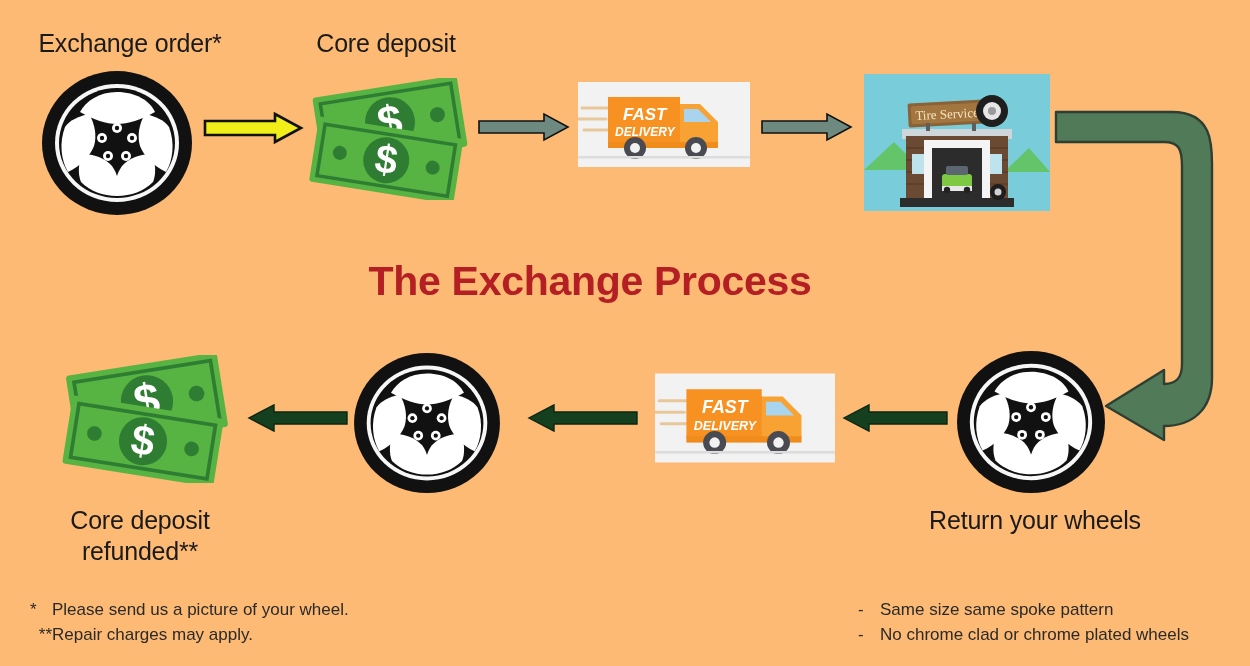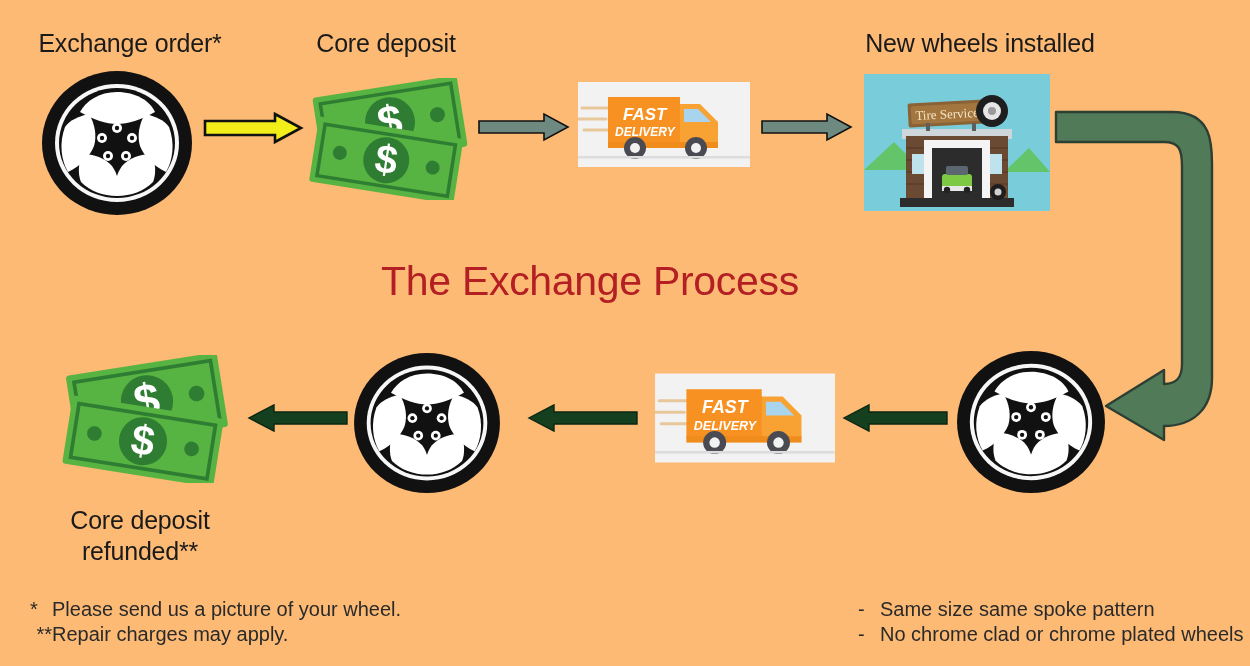--- a/index.html
+++ b/index.html
@@ -20,50 +20,49 @@
     line-height: 31px;
     text-align: center;
     white-space: pre-line;
     letter-spacing: -0.2px;
   }
 
   .title {
     position: absolute;
     color: #b41f23;
     font-size: 41px;
-    font-weight: normal;
+    font-weight: bold;
     letter-spacing: -0.3px;
     text-align: center;
     white-space: nowrap;
   }
 
   .foot {
     position: absolute;
     color: #2a2a2a;
-    font-size: 20px;
+    font-size: 17px;
     line-height: 25px;
     white-space: nowrap;
   }
   .foot .mk { display: inline-block; width: 22px; }
 
   .node { position: absolute; }
   .node svg { display: block; }
   .arrow { position: absolute; }
   .arrow svg { display: block; overflow: visible; }
 </style>
 </head>
 <body>
 
 <div id="canvas">
 
   <div class="lbl" style="left:0px; top:28px; width:260px;">Exchange order*</div>
 
   <div class="lbl" style="left:270px; top:28px; width:232px;">Core deposit</div>
 
-  <div class="lbl" style="left:790px; top:28px; width:380px;">New wheels installed</div>
 
   <div class="node" style="left:40px; top:70px;">
     <svg width="154" height="146" viewBox="0 0 154 146" aria-hidden="true">
       <ellipse cx="77" cy="73" rx="75" ry="72" fill="#111111"></ellipse>
       <ellipse cx="77" cy="73" rx="62" ry="59" fill="#f7f7f7"></ellipse>
       <ellipse cx="77" cy="73" rx="58" ry="55" fill="#111111"></ellipse>
       <g fill="#ffffff">
         <path d="M77 22 C96 22 110 31 115 42 C101 50 88 54 77 54 C66 54 54 50 40 42 C46 31 59 22 77 22 Z"></path>
         <path d="M129 57 C135 73 133 90 126 102 C113 96 104 86 100 76 C97 66 99 54 105 44 C115 46 124 50 129 57 Z"></path>
         <path d="M25 57 C30 50 39 46 49 44 C55 54 57 66 54 76 C50 86 41 96 28 102 C21 90 19 73 25 57 Z"></path>
@@ -331,20 +330,21 @@
           <circle cx="68" cy="86" r="2.2"></circle>
         <circle cx="62" cy="68" r="2.2"></circle>
       </g>
     </svg>
   </div>
 
   <div class="lbl" style="left:35px; top:505px; width:210px;">Core deposit
 refunded**</div>
 
 
+  <div class="lbl" style="left:890px; top:505px; width:290px;">Return your wheels</div>
 
   <div class="foot" style="left:30px; top:597px;">
     <span class="mk">*</span><span>Please send us a picture of your wheel.</span>
   </div>
   <div class="foot" style="left:30px; top:622px;text-align:right;">
     <span class="mk">**</span><span>Repair charges may apply.</span>
   </div>
 
   <div class="foot" style="left:858px; top:622px;">
     <span class="mk">-</span><span>No chrome clad or chrome plated wheels</span>

